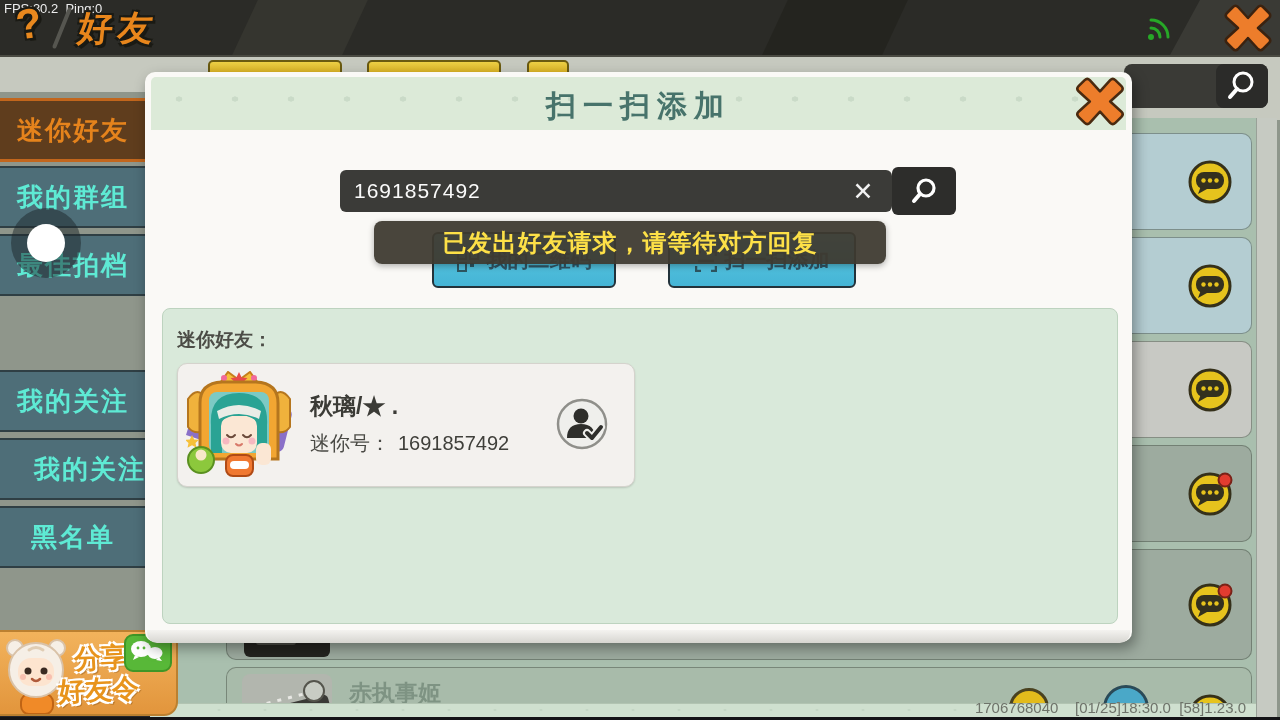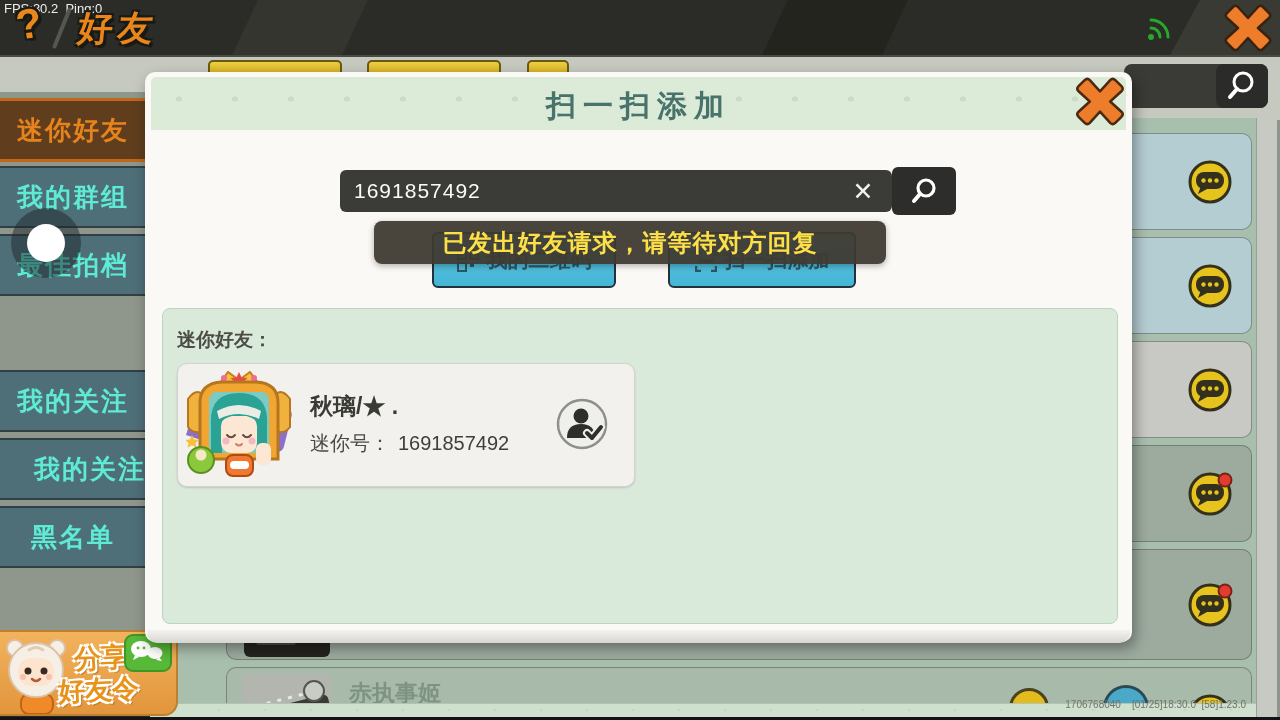--- a/index.html
+++ b/index.html
@@ -37,21 +37,21 @@
   .row-avatar-slice{position:absolute;left:17px;top:19px;width:86px;height:88px;background:#24231f;border-radius:6px;}
   .row-avatar-slice::after{content:"";position:absolute;left:12px;top:70px;width:40px;height:6px;background:#4c4c46;border-radius:3px;}
   .bg-row-avatar{position:absolute;left:15px;top:6px;width:90px;height:90px;}
   .bg-row-name{position:absolute;left:122px;top:10px;font-size:23px;font-weight:bold;color:#7e9383;}
   .mini-circle{position:absolute;border-radius:50%;cursor:pointer;}
   .mc-yellow{left:782px;top:20px;width:34px;height:34px;background:#e2bb1c;border:3px solid #4a4220;}
   .mc-blue{left:876px;top:17px;width:40px;height:40px;background:#4aa8c8;border:3px solid #2a4a58;}
   
   .bottom-strip{left:150px;top:703px;width:1106px;height:14px;background:#cfe0cf;border-top:1px solid #b2c4b2;z-index:3;
      background-image:radial-gradient(rgba(110,140,115,.12) 2px,transparent 2.6px);background-size:46px 12px;}
-  .status-text{left:150px;top:699px;width:1096px;text-align:right;font-size:10px;color:#6e736a;white-space:pre;z-index:4;}
+  .status-text{left:150px;top:699px;width:1096px;text-align:right;font-size:15px;color:#6e736a;white-space:pre;z-index:4;}
   .bottom-dark{left:0;top:717px;width:1280px;height:3px;background:#131316;z-index:5;}
   .bottom-dark-left{left:0;top:710px;width:180px;height:10px;background:#26262a;z-index:2;}
   
   .sidebar{left:0;top:92px;width:150px;height:604px;background:#8f968b;z-index:4;}
   .side-tab{position:absolute;left:0;width:146px;height:58px;background:#4e6e78;border:2px solid #2f3f44;border-left:none;
             display:flex;align-items:center;justify-content:center;cursor:pointer;}
   .side-tab span{font-size:26px;font-weight:bold;color:#5eead4;letter-spacing:2px;}
   .side-tab.active{background:#5f3d1d;border-color:#c2661c;border-top-width:3px;border-bottom-width:3px;}
   .side-tab.active span{color:#e5831c;}
   .touch-outer{left:11px;top:208px;width:70px;height:70px;border-radius:50%;background:rgba(28,38,42,.5);z-index:40;}

